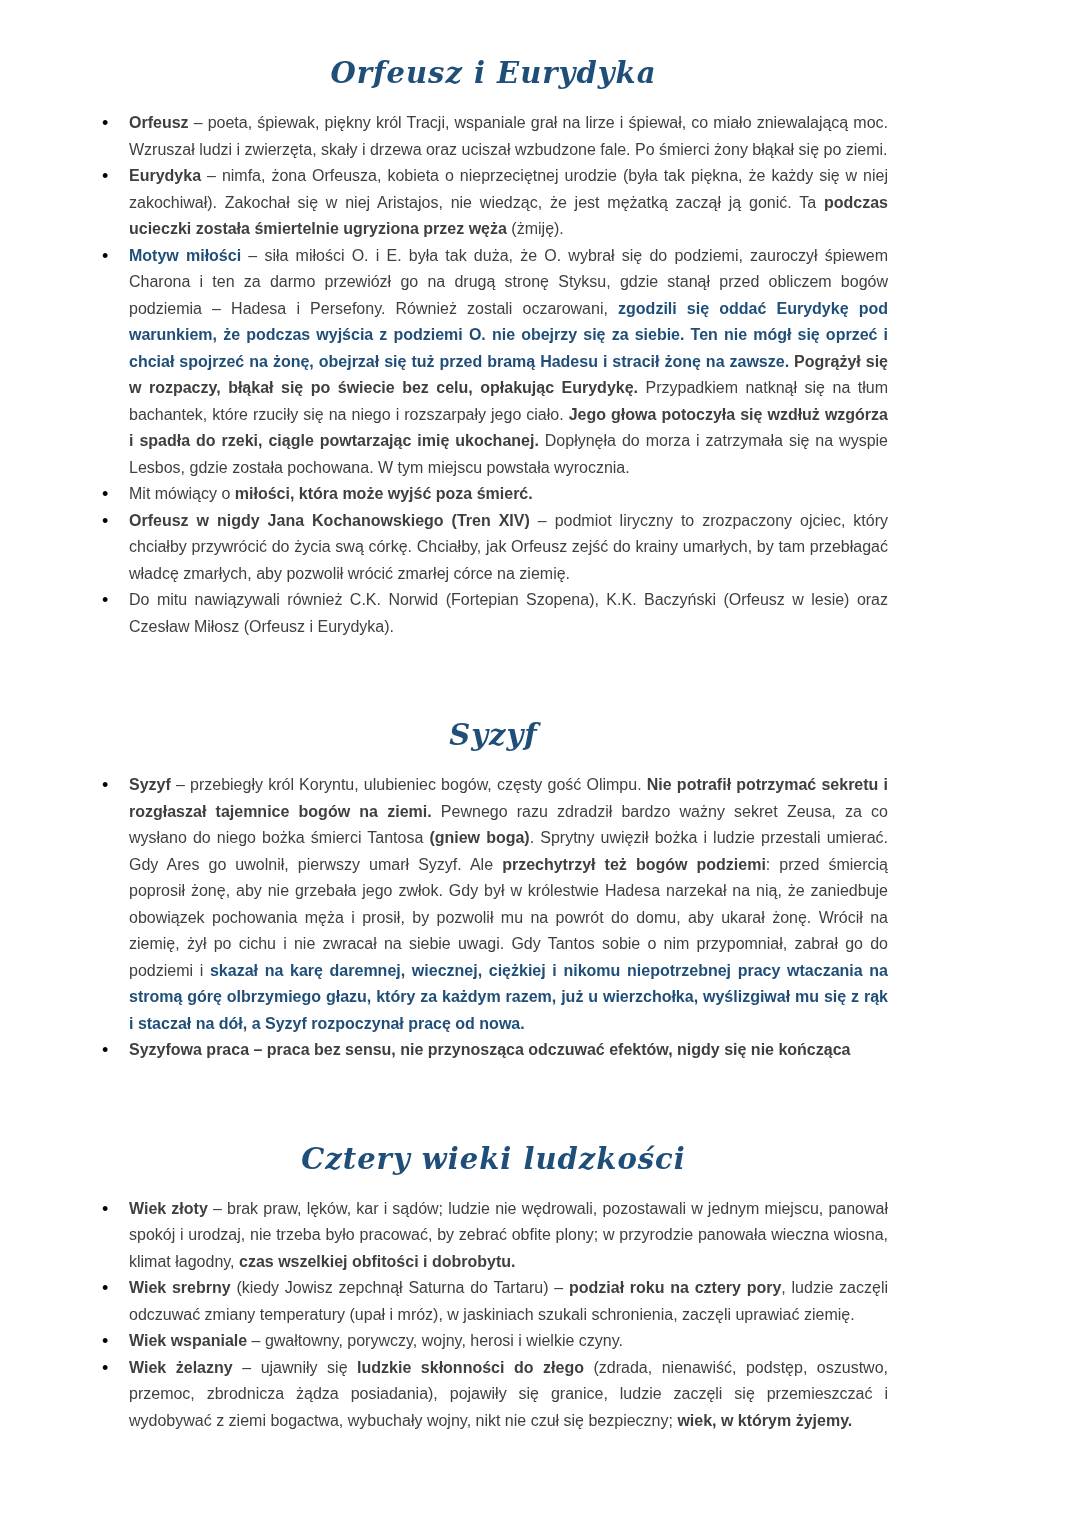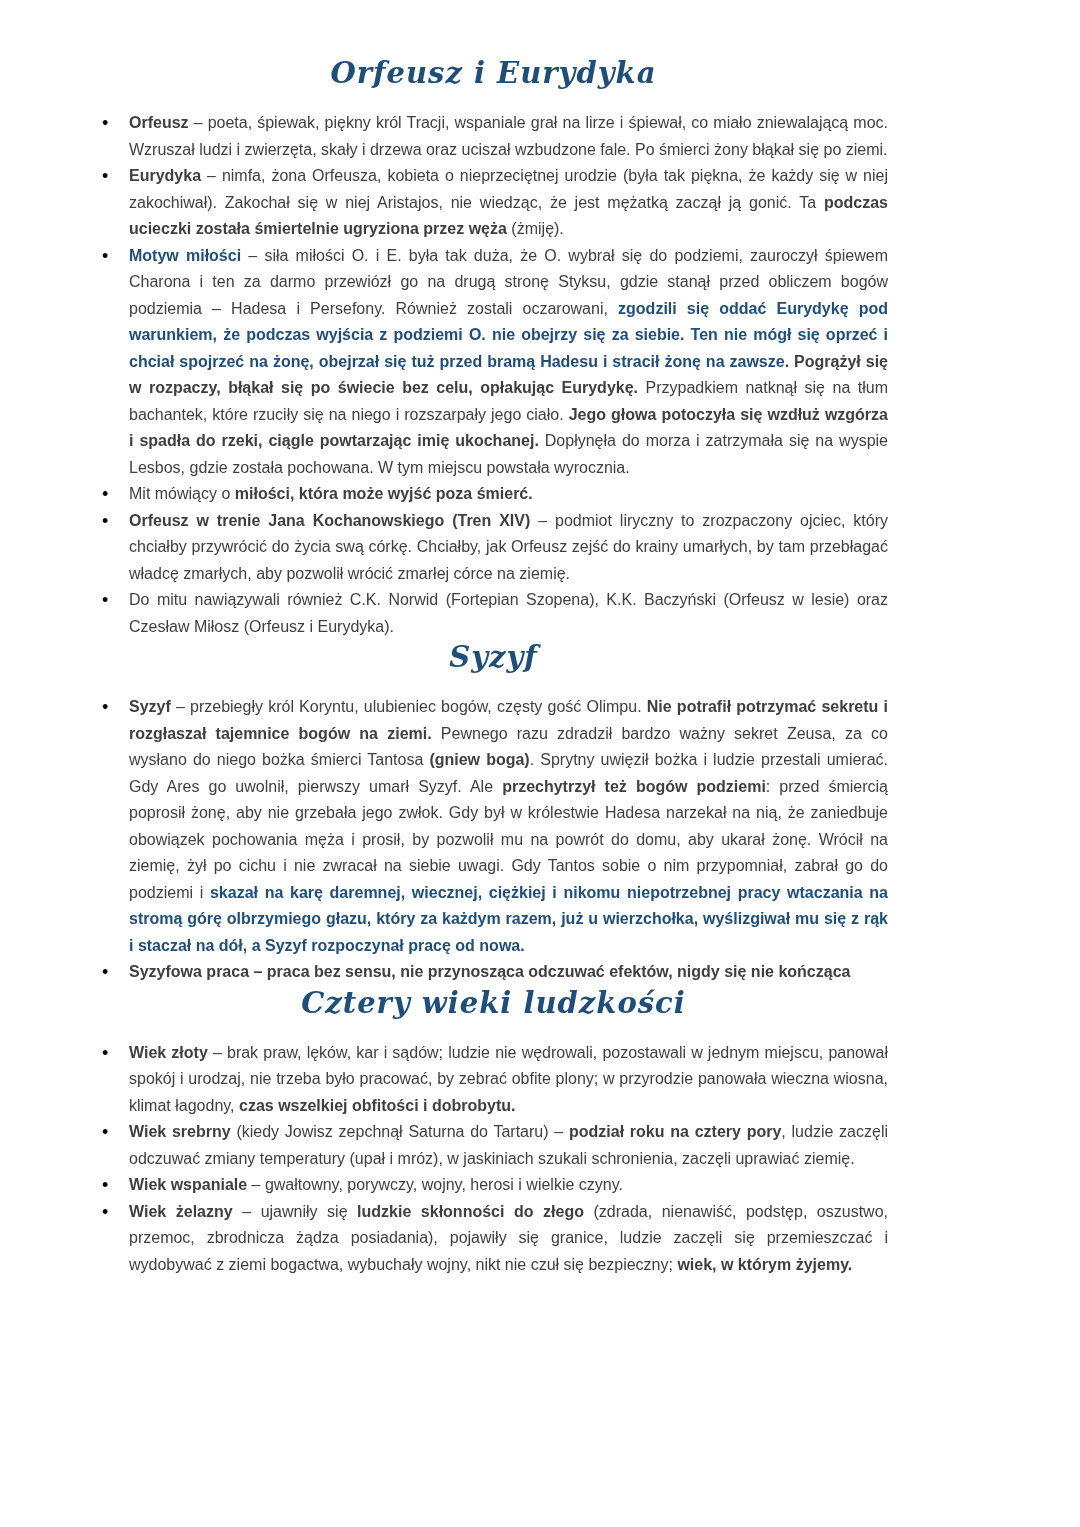--- a/index.html
+++ b/index.html
@@ -15,21 +15,21 @@
     background: var(--bg);
     font-family: "Liberation Sans", "DejaVu Sans", sans-serif;
     color: var(--text);
   }
   .page{
     width:968px;
     min-height:1527px;
     padding: 56px 80px 60px 99px;
   }
   .section{ margin:0; }
-  .section + .section{ }
+  .section + .section{ margin-top: 78px; }
   .section-title{
     margin: 0 0 20px 0;
     text-align: center;
     font-family: "DejaVu Serif", serif;
     font-style: italic;
     font-weight: bold;
     font-size: 29px;
     letter-spacing: 1px;
     color: var(--accent);
   }
@@ -62,21 +62,21 @@
 
 <div class="page">
   <div>
       <section class="section">
         <h2 class="section-title">Orfeusz i Eurydyka</h2>
         <ul class="bullets">
           <li class="bullet"><span class="seg-b">Orfeusz</span><span class="seg-n"> – poeta, śpiewak, piękny król Tracji, wspaniale grał na lirze i śpiewał, co miało zniewalającą moc. Wzruszał ludzi i zwierzęta, skały i drzewa oraz uciszał wzbudzone fale. Po śmierci żony błąkał się po ziemi.</span></li>
           <li class="bullet"><span class="seg-b">Eurydyka</span><span class="seg-n"> – nimfa, żona Orfeusza, kobieta o nieprzeciętnej urodzie (była tak piękna, że każdy się w niej zakochiwał). Zakochał się w niej Aristajos, nie wiedząc, że jest mężatką zaczął ją gonić. Ta </span><span class="seg-b">podczas ucieczki została śmiertelnie ugryziona przez węża</span><span class="seg-n"> (żmiję).</span></li>
           <li class="bullet"><span class="seg-bb">Motyw miłości</span><span class="seg-n"> – siła miłości O. i E. była tak duża, że O. wybrał się do podziemi, zauroczył śpiewem Charona i ten za darmo przewiózł go na drugą stronę Styksu, gdzie stanął przed obliczem bogów podziemia – Hadesa i Persefony. Również zostali oczarowani, </span><span class="seg-bb">zgodzili się oddać Eurydykę pod warunkiem, że podczas wyjścia z podziemi O. nie obejrzy się za siebie. Ten nie mógł się oprzeć i chciał spojrzeć na żonę, obejrzał się tuż przed bramą Hadesu i stracił żonę na zawsze.</span><span class="seg-n"> </span><span class="seg-b">Pogrążył się w rozpaczy, błąkał się po świecie bez celu, opłakując Eurydykę.</span><span class="seg-n"> Przypadkiem natknął się na tłum bachantek, które rzuciły się na niego i rozszarpały jego ciało. </span><span class="seg-b">Jego głowa potoczyła się wzdłuż wzgórza i spadła do rzeki, ciągle powtarzając imię ukochanej.</span><span class="seg-n"> Dopłynęła do morza i zatrzymała się na wyspie Lesbos, gdzie została pochowana. W tym miejscu powstała wyrocznia.</span></li>
           <li class="bullet"><span class="seg-n">Mit mówiący o </span><span class="seg-b">miłości, która może wyjść poza śmierć.</span></li>
-          <li class="bullet"><span class="seg-b">Orfeusz w trenie Jana Kochanowskiego (Tren XIV)</span><span class="seg-n"> – podmiot liryczny to zrozpaczony ojciec, który chciałby przywrócić do życia swą córkę. Chciałby, jak Orfeusz zejść do krainy umarłych, by tam przebłagać władcę zmarłych, aby pozwolił wrócić zmarłej córce na ziemię.</span></li>
+          <li class="bullet"><span class="seg-b">Orfeusz w nigdy Jana Kochanowskiego (Tren XIV)</span><span class="seg-n"> – podmiot liryczny to zrozpaczony ojciec, który chciałby przywrócić do życia swą córkę. Chciałby, jak Orfeusz zejść do krainy umarłych, by tam przebłagać władcę zmarłych, aby pozwolił wrócić zmarłej córce na ziemię.</span></li>
           <li class="bullet"><span class="seg-n">Do mitu nawiązywali również C.K. Norwid </span><span class="seg-i">(Fortepian Szopena),</span><span class="seg-n"> K.K. Baczyński </span><span class="seg-i">(Orfeusz w lesie)</span><span class="seg-n"> oraz Czesław Miłosz </span><span class="seg-i">(Orfeusz i Eurydyka).</span></li>
         </ul>
       </section>
       <section class="section">
         <h2 class="section-title">Syzyf</h2>
         <ul class="bullets">
           <li class="bullet"><span class="seg-b">Syzyf</span><span class="seg-n"> – przebiegły król Koryntu, ulubieniec bogów, częsty gość Olimpu. </span><span class="seg-b">Nie potrafił potrzymać sekretu i rozgłaszał tajemnice bogów na ziemi.</span><span class="seg-n"> Pewnego razu zdradził bardzo ważny sekret Zeusa, za co wysłano do niego bożka śmierci Tantosa </span><span class="seg-b">(gniew boga)</span><span class="seg-n">. Sprytny uwięził bożka i ludzie przestali umierać. Gdy Ares go uwolnił, pierwszy umarł Syzyf. Ale </span><span class="seg-b">przechytrzył też bogów podziemi</span><span class="seg-n">: przed śmiercią poprosił żonę, aby nie grzebała jego zwłok. Gdy był w królestwie Hadesa narzekał na nią, że zaniedbuje obowiązek pochowania męża i prosił, by pozwolił mu na powrót do domu, aby ukarał żonę. Wrócił na ziemię, żył po cichu i nie zwracał na siebie uwagi. Gdy Tantos sobie o nim przypomniał, zabrał go do podziemi i </span><span class="seg-bb">skazał na karę daremnej, wiecznej, ciężkiej i nikomu niepotrzebnej pracy wtaczania na stromą górę olbrzymiego głazu, który za każdym razem, już u wierzchołka, wyślizgiwał mu się z rąk i staczał na dół, a Syzyf rozpoczynał pracę od nowa.</span></li>
           <li class="bullet"><span class="seg-b">Syzyfowa praca – praca bez sensu, nie przynosząca odczuwać efektów, nigdy się nie kończąca</span></li>
         </ul>
       </section>

